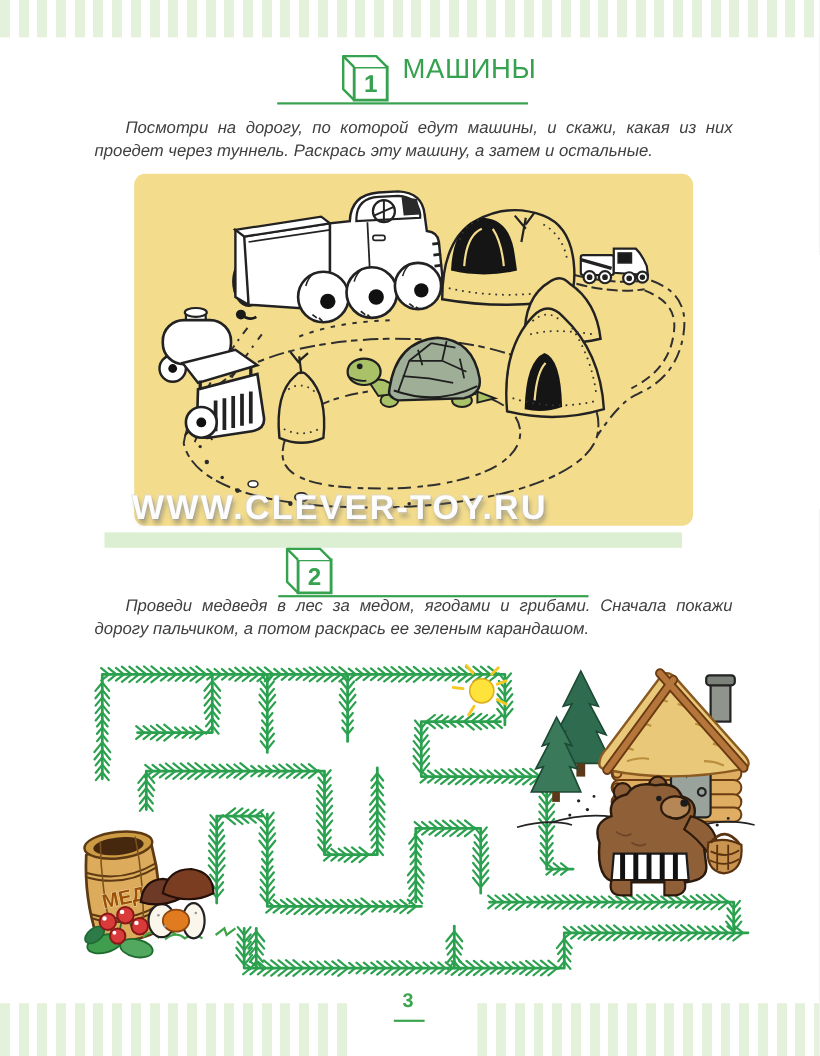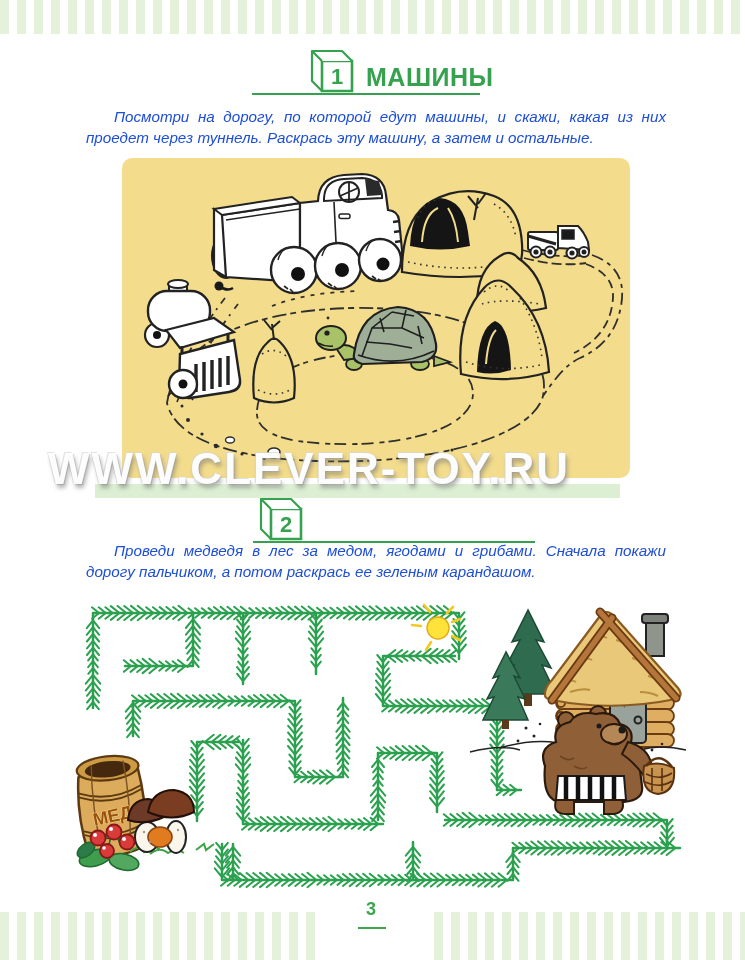--- a/index.html
+++ b/index.html
@@ -6,37 +6,37 @@
   .page{position:relative;width:745px;height:960px;background:#ffffff;overflow:hidden;
         font-family:"Liberation Sans",sans-serif;}
   .stripes{position:absolute;background:repeating-linear-gradient(90deg,#e4f2db 0 9px,#ffffff 9px 17px);}
   .stripes.top{left:0;top:0;width:745px;height:34px;}
   .stripes.bl{left:0;top:912px;width:318px;height:48px;}
   .stripes.br{left:434px;top:912px;width:311px;height:48px;}
 
   .sec-header{position:absolute;height:42px;}
   .sec-header .rule{position:absolute;left:0;right:0;bottom:0;height:2.5px;background:#36a24f;}
   .sec-header .cube{position:absolute;bottom:-2px;}
-  .sec-header .label{position:absolute;bottom:3px;color:#36a24f;font-weight:bold;
+  .sec-header .label{position:absolute;bottom:17px;color:#36a24f;font-weight:normal;
         font-size:25px;letter-spacing:0.5px;white-space:nowrap;}
   .h1{left:252px;top:53px;width:228px;}
   .h1 .cube{left:54px;} .h1 .label{left:114px;}
   .h2{left:253px;top:501px;width:282px;}
   .h2 .cube{left:2px;} .h2 .label{left:55px;}
 
-  .instr{position:absolute;left:86px;width:580px;color:#1d4ed8;font-style:italic;
+  .instr{position:absolute;left:86px;width:580px;color:#404040;font-style:italic;
         font-size:15.2px;line-height:21px;text-align:justify;text-indent:28px;}
   .p1{top:106px;} .p2{top:540px;}
 
   .panel{position:absolute;left:122px;top:158px;width:508px;height:320px;
         background:#f3dc8c;border-radius:10px;}
 
   .wm-band{position:absolute;left:95px;top:484px;width:525px;height:14px;background:#dcefd2;}
   .watermark{position:absolute;left:0;top:444px;width:618px;text-align:center;
-        font-size:44px;font-weight:bold;letter-spacing:2px;color:rgba(255,255,255,0.96);
+        font-size:31px;font-weight:bold;letter-spacing:2px;color:rgba(255,255,255,0.96);
         text-shadow:2px 4px 4px rgba(110,110,110,0.5), -1px -1px 0 rgba(215,215,215,0.7),
                     1px 1px 0 rgba(190,190,190,0.6);white-space:nowrap;}
 
   .maze{position:absolute;left:0;top:600px;width:745px;height:300px;}
 
   .pagenum{position:absolute;left:340px;top:899px;width:62px;text-align:center;
         color:#3ba64e;font-size:18px;font-weight:bold;}
   .pagenum-rule{position:absolute;left:358px;top:927px;width:28px;height:2px;background:#3ba64e;}
 </style>
 </head>

